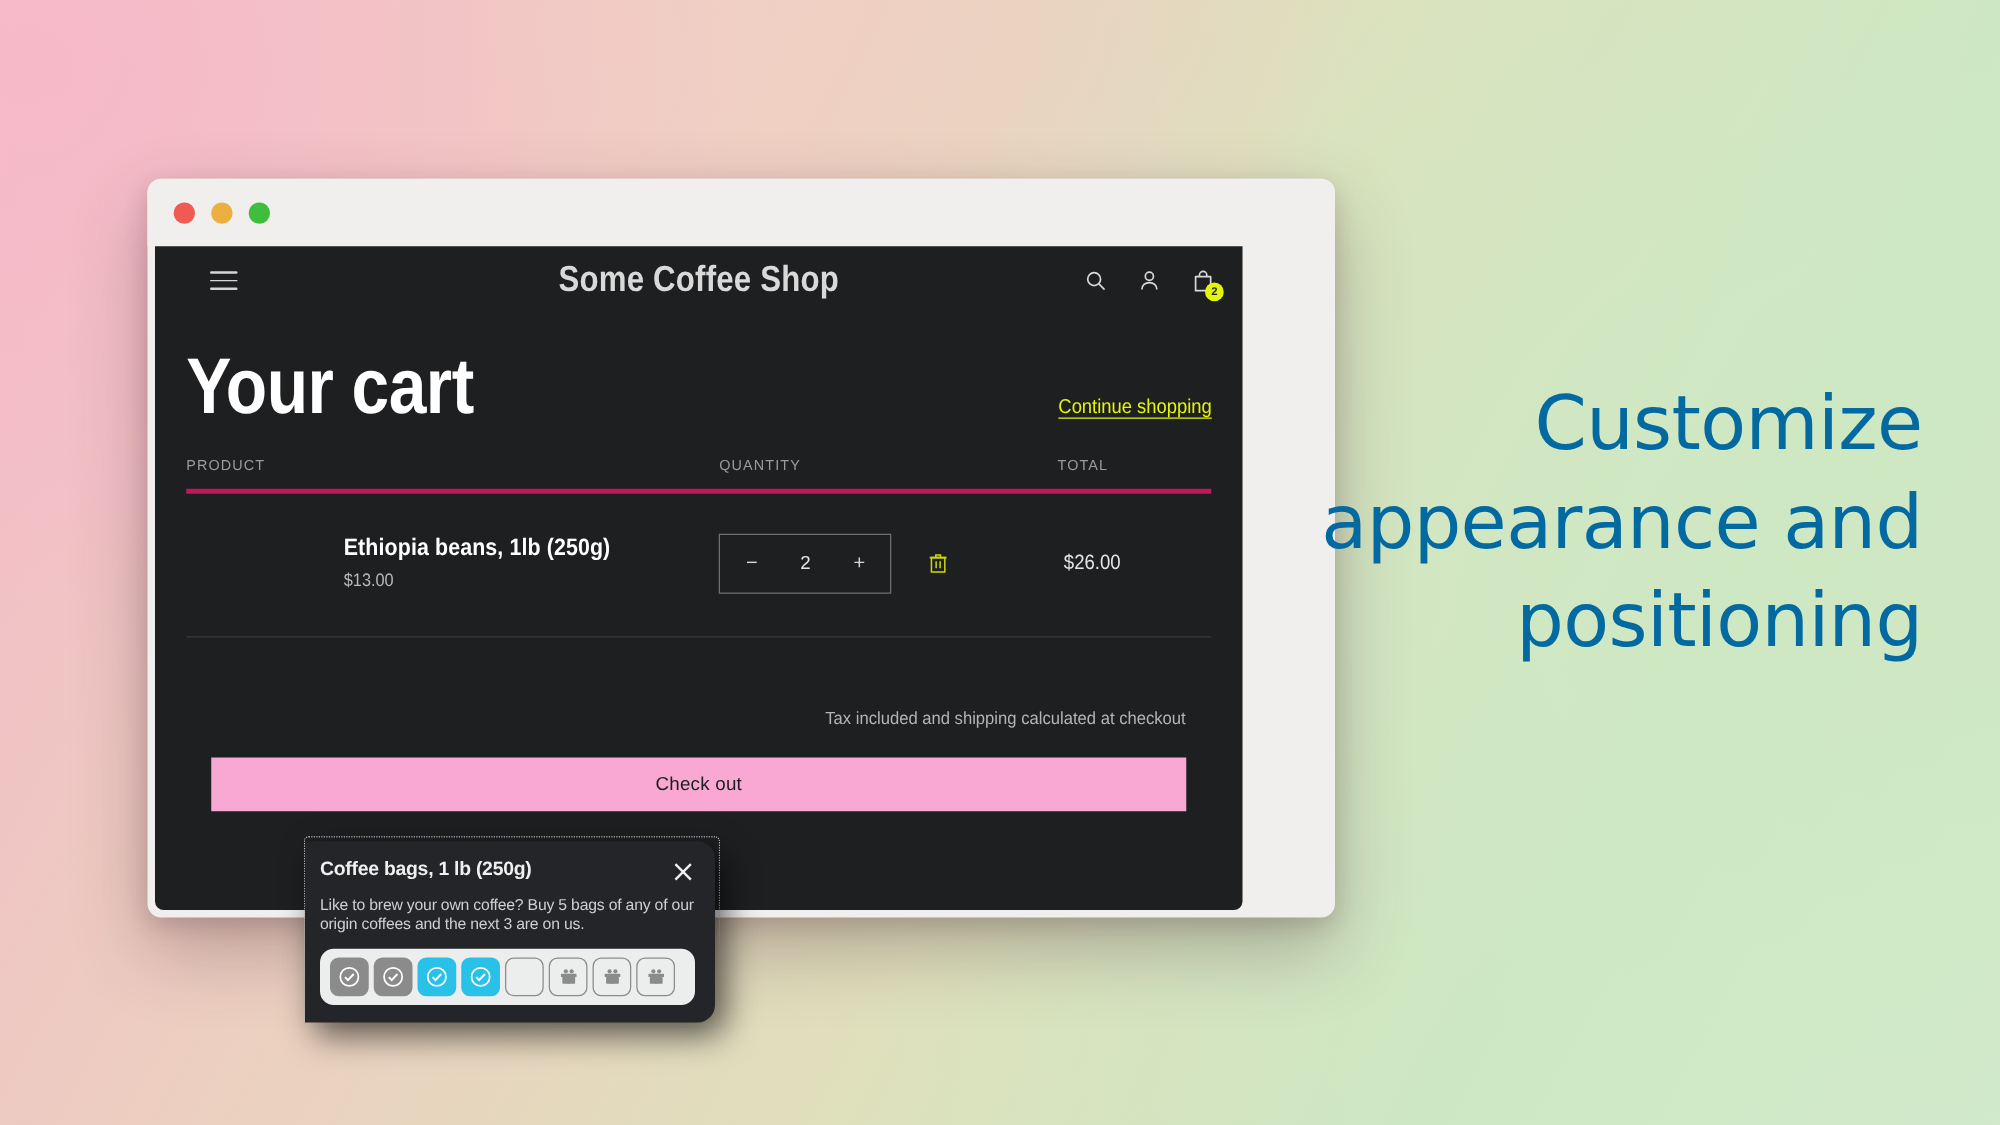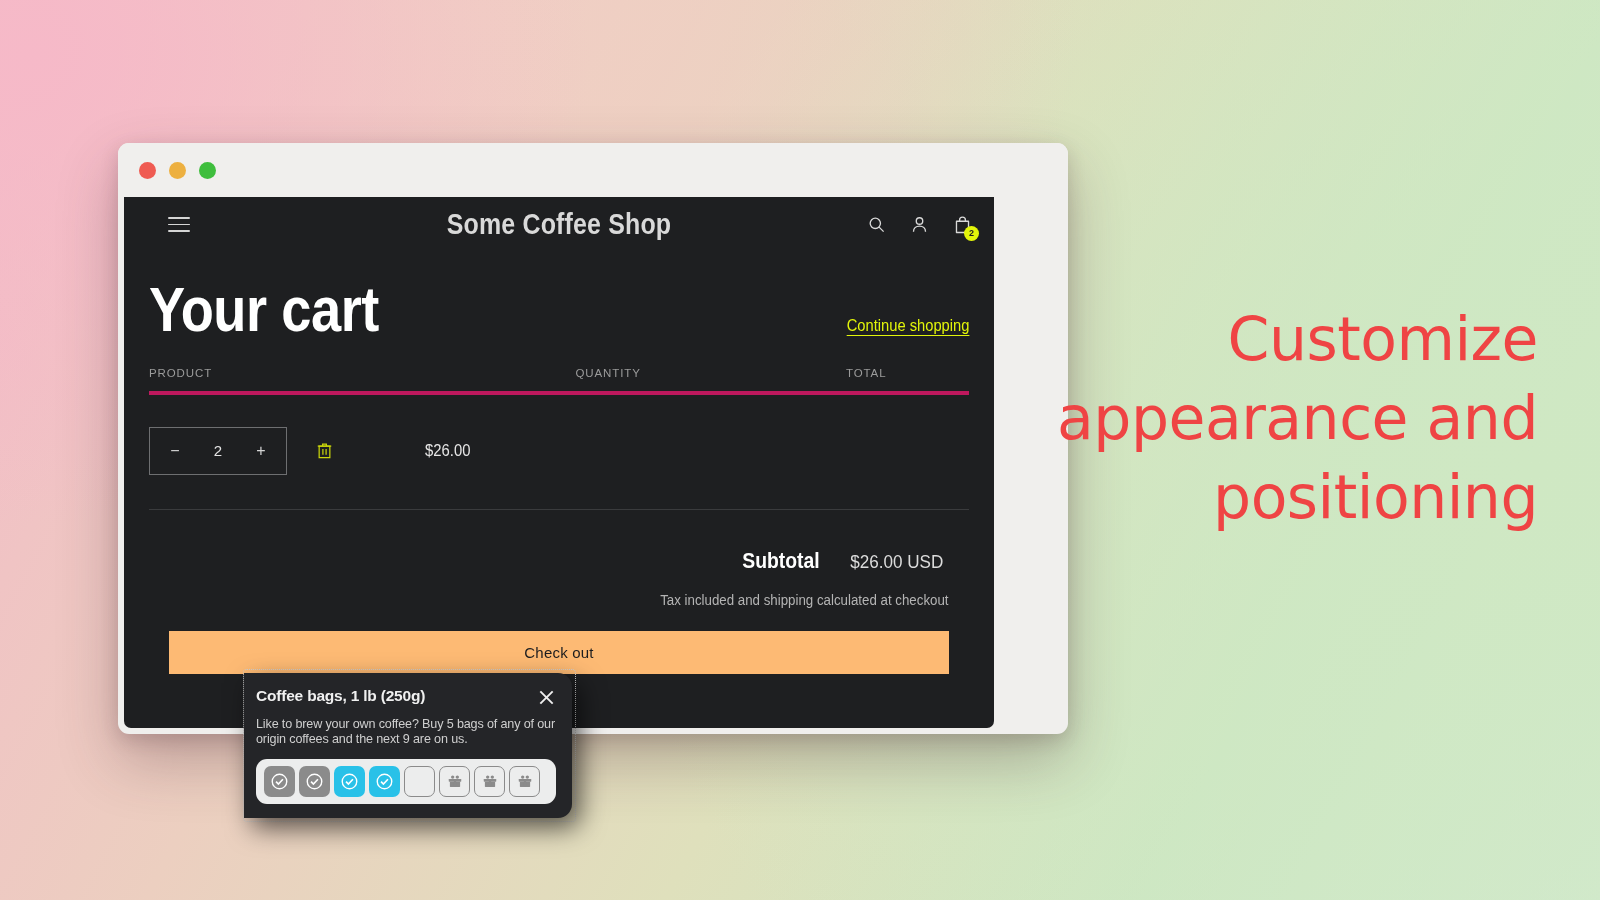--- a/index.html
+++ b/index.html
@@ -266,21 +266,21 @@
     font-size: 14px;
     color: #b4b4b4;
     margin-top: 18px;
     transform: scaleX(0.95);
     transform-origin: right center;
     display: inline-block;
   }
   #checkout-btn {
     margin-top: 22px;
     height: 43px;
-    background: #fdba74;
+    background: #f9a8d4;
     color: #1c1d1f;
     border: none;
     width: 100%;
     font-family: "Liberation Sans", sans-serif;
     font-size: 15px;
     letter-spacing: 0.2px;
     cursor: pointer;
     display: flex;
     align-items: center;
     justify-content: center;
@@ -361,21 +361,21 @@
   
   #caption {
     position: absolute;
     right: 62px;
     top: 300px;
     width: 620px;
     text-align: right;
     font-family: "DejaVu Sans", sans-serif;
     font-size: 60px;
     line-height: 1.32;
-    color: #ef4444;
+    color: #0369a1;
     letter-spacing: -0.5px;
   }
 </style>
 </head>
 <body>
 
 <div id="bg"></div>
 
 <div id="window">
 
@@ -426,20 +426,24 @@
         <a id="continue-shopping">Continue shopping</a>
       </div>
 
       <div id="col-headers">
         <div class="col-product">PRODUCT</div>
         <div class="col-quantity">QUANTITY</div>
         <div class="col-total">TOTAL</div>
       </div>
 
       <div id="cart-row">
+        <div class="cell-product">
+          <div id="product-name">Ethiopia beans, 1lb (250g)</div>
+          <div id="product-price">$13.00</div>
+        </div>
 
         <div class="cell-quantity">
           <div id="qty-stepper">
             <span class="qty-btn">−</span>
             <span id="qty-value">2</span>
             <span class="qty-btn">+</span>
           </div>
           <span id="delete-icon">
             <svg width="15" height="17" viewBox="0 0 16 18" fill="none" stroke="#cbd70a" stroke-width="1.3">
               <path d="M2.3 4.3h11.4v12.2H2.3z"></path>
@@ -448,44 +452,40 @@
           </span>
         </div>
 
         <div class="cell-total">
           <span id="line-total">$26.00</span>
         </div>
       </div>
     </div>
 
     <div id="summary">
-      <div id="subtotal-line">
-        <span id="subtotal-label">Subtotal</span>
-        <span id="subtotal-value">$26.00 USD</span>
-      </div>
       <div id="tax-note">Tax included and shipping calculated at checkout</div>
       <button id="checkout-btn">Check out</button>
     </div>
 
   </div>
 
   <div id="popup-wrap">
     <div id="popup-selection">
       <div id="popup">
         <div id="popup-head">
           <div id="popup-title">Coffee bags, 1 lb (250g)</div>
           <div id="popup-close">
             <svg width="19" height="19" viewBox="0 0 20 20" fill="none" stroke="#f0f0f0" stroke-width="2">
               <line x1="3.5" y1="3.5" x2="16.5" y2="16.5"></line>
                 <line x1="16.5" y1="3.5" x2="3.5" y2="16.5"></line>
             </svg>
           </div>
         </div>
 
-        <div id="popup-desc">Like to brew your own coffee? Buy 5 bags of any of our origin coffees and the next 9 are on us.</div>
+        <div id="popup-desc">Like to brew your own coffee? Buy 5 bags of any of our origin coffees and the next 3 are on us.</div>
 
         <div id="progress-track">
           <div class="pcell done">
             <svg width="19" height="19" viewBox="0 0 22 22" fill="none" stroke="#ffffff" stroke-width="1.6">
               <circle cx="11" cy="11" r="8.4"></circle>
                 <path d="M7 11.2l2.7 2.8 5.3-5.6" stroke-width="1.9"></path>
             </svg>
           </div>
           <div class="pcell done">
             <svg width="19" height="19" viewBox="0 0 22 22" fill="none" stroke="#ffffff" stroke-width="1.6">

